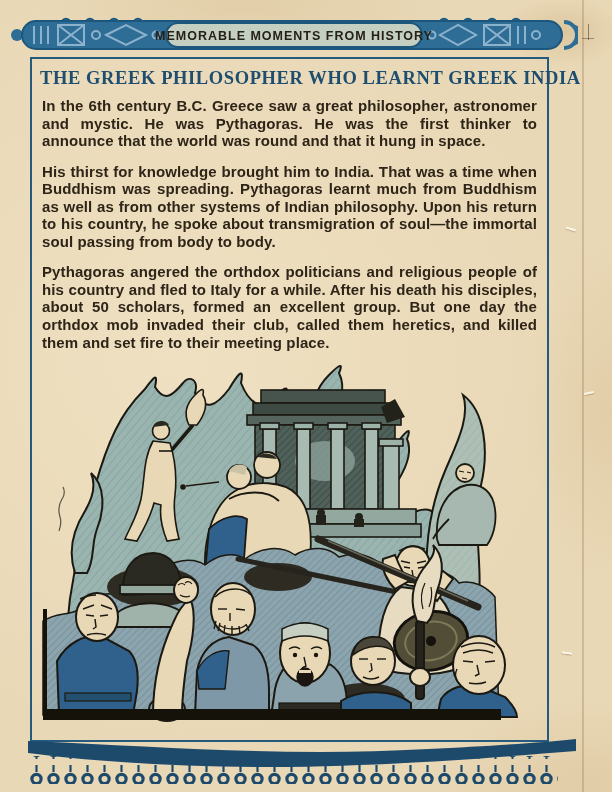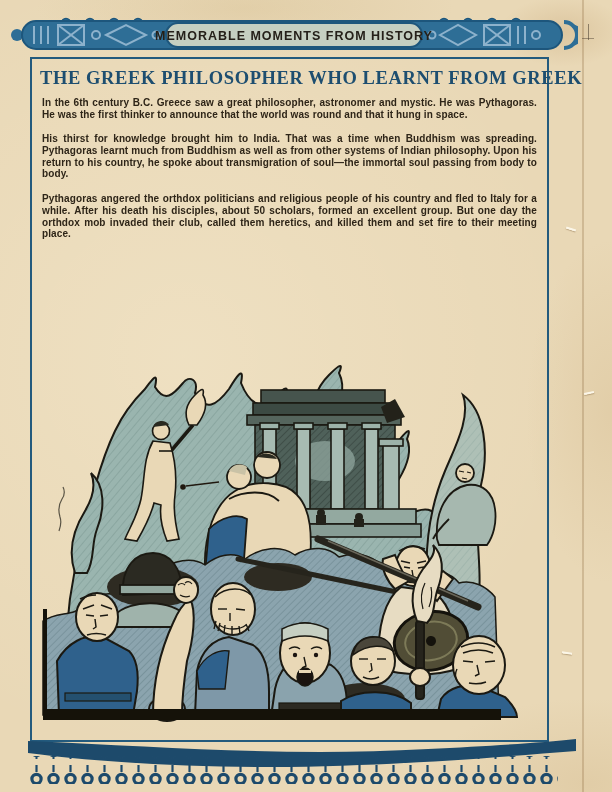--- a/index.html
+++ b/index.html
@@ -25,21 +25,21 @@
     position:absolute;left:30px;top:57px;width:515px;height:681px;
     border:2px solid #235a7d;box-sizing:content-box;
   }
   .page-title{
     margin:9px 8px 0 8px;
     font-family:"Liberation Serif",serif;font-weight:bold;
     font-size:18.5px;letter-spacing:0.6px;color:#1d4e70;white-space:nowrap;
   }
   .body-copy{position:absolute;left:10px;top:38px;width:495px;height:262px;overflow:hidden;}
   .body-copy p{
-    margin:0 0 13px 0;font-size:10px;line-height:1.17;font-weight:bold;
+    margin:0 0 13px 0;font-size:15px;line-height:1.17;font-weight:bold;
     color:#2e2518;text-align:justify;letter-spacing:0.1px;
   }
   .illus{position:absolute;left:1px;top:300px;width:511px;height:378px;}
 
   .footer-orn{position:absolute;left:28px;top:737px;width:548px;height:48px;}
 </style>
 </head>
 <body>
 
 <div class="fold"></div>
@@ -83,21 +83,21 @@
       <line x1="510" y1="13" x2="510" y2="31"></line>
         <line x1="517" y1="13" x2="517" y2="31"></line>
       <circle cx="528" cy="22" r="4"></circle>
     </g>
     <rect x="158" y="10" width="256" height="24" rx="12" fill="#c5cfc1" stroke="#1d567c" stroke-width="2"></rect>
   </g>
   <text x="286" y="27" text-anchor="middle" font-size="12.5" font-weight="bold" letter-spacing="1" fill="#252019">MEMORABLE MOMENTS FROM HISTORY</text>
 </svg>
 
 <div class="article-box">
-  <div class="page-title">THE GREEK PHILOSOPHER WHO LEARNT FROM GREEK</div>
+  <div class="page-title">THE GREEK PHILOSOPHER WHO LEARNT GREEK INDIA</div>
   <div class="body-copy">
     <p>In the 6th century B.C. Greece saw a great philosopher, astronomer and mystic. He was Pythagoras. He was the first thinker to announce that the world was round and that it hung in space.</p>
     <p>His thirst for knowledge brought him to India. That was a time when Buddhism was spreading. Pythagoras learnt much from Buddhism as well as from other systems of Indian philosophy. Upon his return to his country, he spoke about transmigration of soul—the immortal soul passing from body to body.</p>
     <p>Pythagoras angered the orthdox politicians and religious people of his country and fled to Italy for a while. After his death his disciples, about 50 scholars, formed an excellent group. But one day the orthdox mob invaded their club, called them heretics, and killed them and set fire to their meeting place.</p>
   </div>
 
   <svg class="illus" viewBox="0 0 511 378">
     <defs>
       <pattern id="flamePat" width="6" height="6" patternUnits="userSpaceOnUse" patternTransform="rotate(40)">
         <rect width="6" height="6" fill="#9ab5af"></rect>

